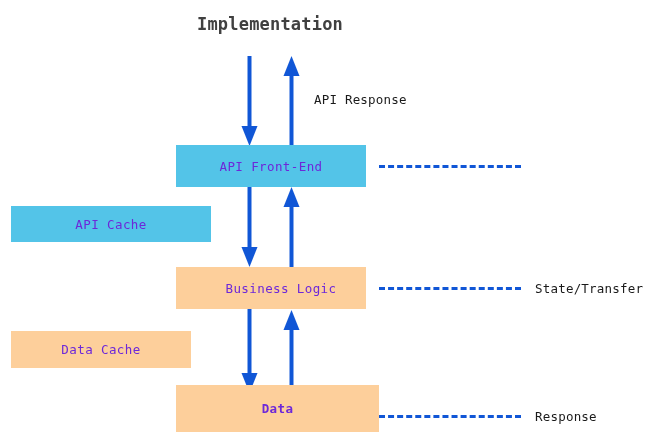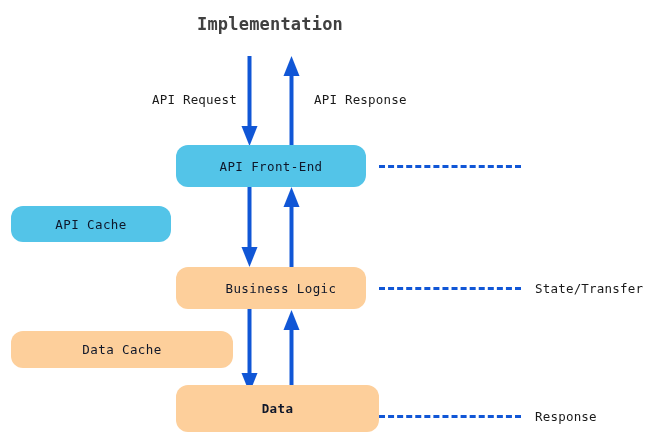--- a/index.html
+++ b/index.html
@@ -35,34 +35,33 @@
   }
 
   
   .node {
     position: absolute;
     display: flex;
     align-items: center;
     justify-content: center;
     font-family: "DejaVu Sans Mono", "Liberation Mono", monospace;
     font-size: 12.5px;
-    color: #0f172a;
+    color: #6d28d9;
     letter-spacing: 0.4px;
     white-space: nowrap;
     box-sizing: border-box;
-    border-radius: 12px;
   }
   .node.cyan  { background: #53c4e8; }
   .node.peach { background: #fdcf9b; }
   .node.gray  { background: #cfccd3; }
 
   .node-api-frontend { left: 176px; top: 145px; width: 190px; height: 42px; }
-  .node-api-cache    { left: 11px;  top: 206px; width: 160px; height: 36px; }
+  .node-api-cache    { left: 11px;  top: 206px; width: 200px; height: 36px; }
   .node-business     { left: 176px; top: 267px; width: 190px; height: 42px; padding-left: 20px; }
-  .node-data-cache   { left: 11px;  top: 331px; width: 222px; height: 37px; }
+  .node-data-cache   { left: 11px;  top: 331px; width: 180px; height: 37px; }
   .node-job-system   { left: 338px; top: 331px; width: 190px; height: 37px; }
   .node-data         { left: 176px; top: 385px; width: 203px; height: 47px; font-weight: bold; }
 
   
   .arrow-svg {
     position: absolute;
     overflow: visible;
   }
 
   
@@ -132,21 +131,20 @@
   <svg class="arrow-svg" style="left:239px; top:308px; width:24px; height:87px;" viewBox="0 0 24 87">
     <line x1="10.5" y1="0" x2="10.5" y2="69" stroke="#1056d6" stroke-width="4"></line>
     <polygon points="10.5,85 2.5,65 18.5,65" fill="#1056d6"></polygon>
   </svg>
 
   <svg class="arrow-svg" style="left:281px; top:308px; width:24px; height:87px;" viewBox="0 0 24 87">
     <line x1="10.5" y1="87" x2="10.5" y2="18" stroke="#1056d6" stroke-width="4"></line>
     <polygon points="10.5,2 2.5,22 18.5,22" fill="#1056d6"></polygon>
   </svg>
 
-  <div class="edge-label label-api-request">API Request</div>
   <div class="edge-label label-api-response">API Response</div>
 
   <div class="node cyan node-api-frontend">
     <span>API Front-End</span>
   </div>
 
   <div class="node cyan node-api-cache">
     <span>API Cache</span>
   </div>
 

